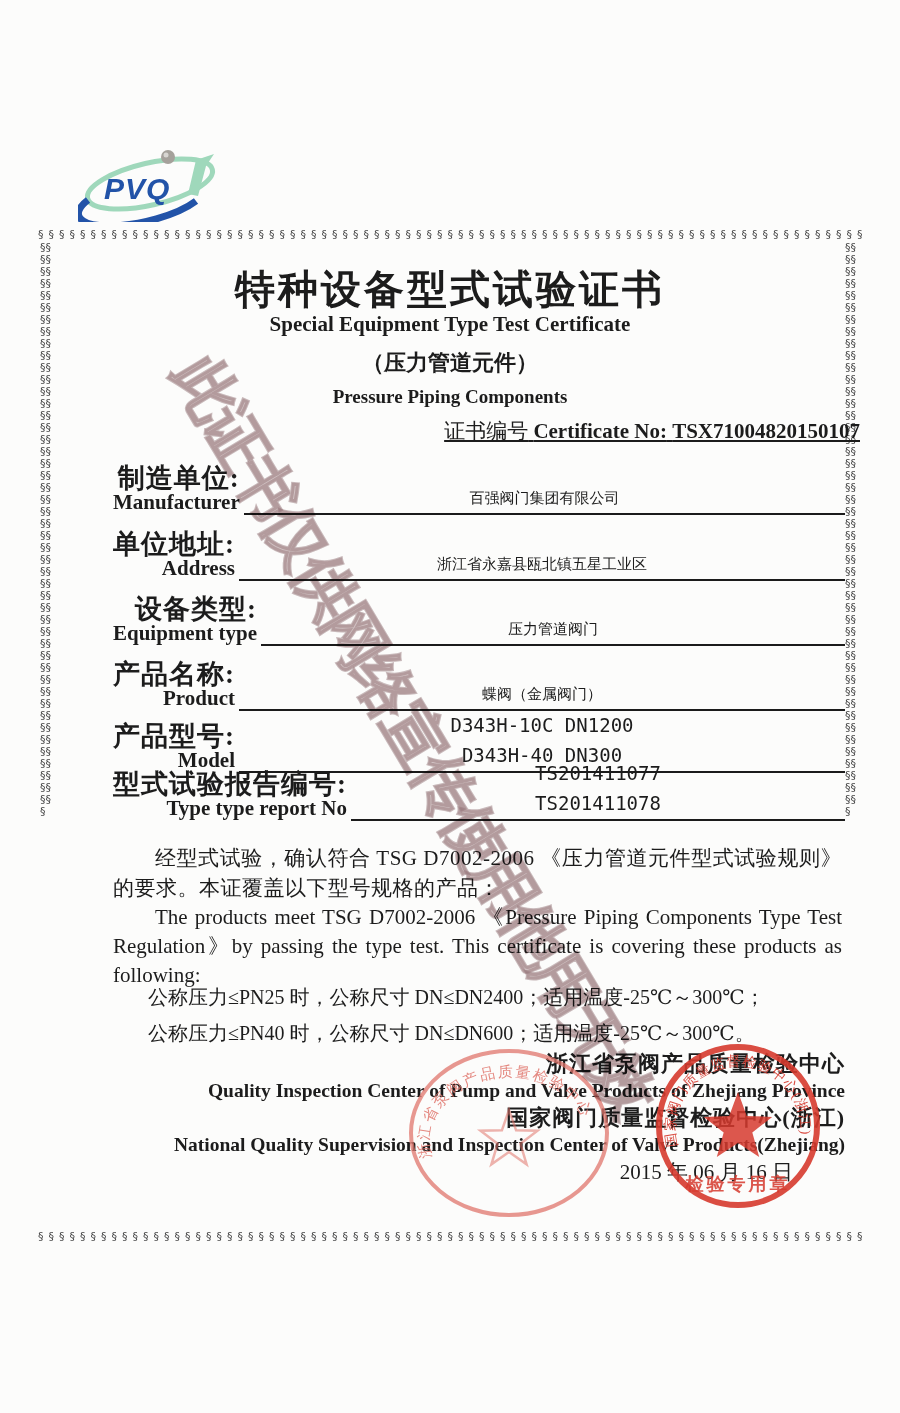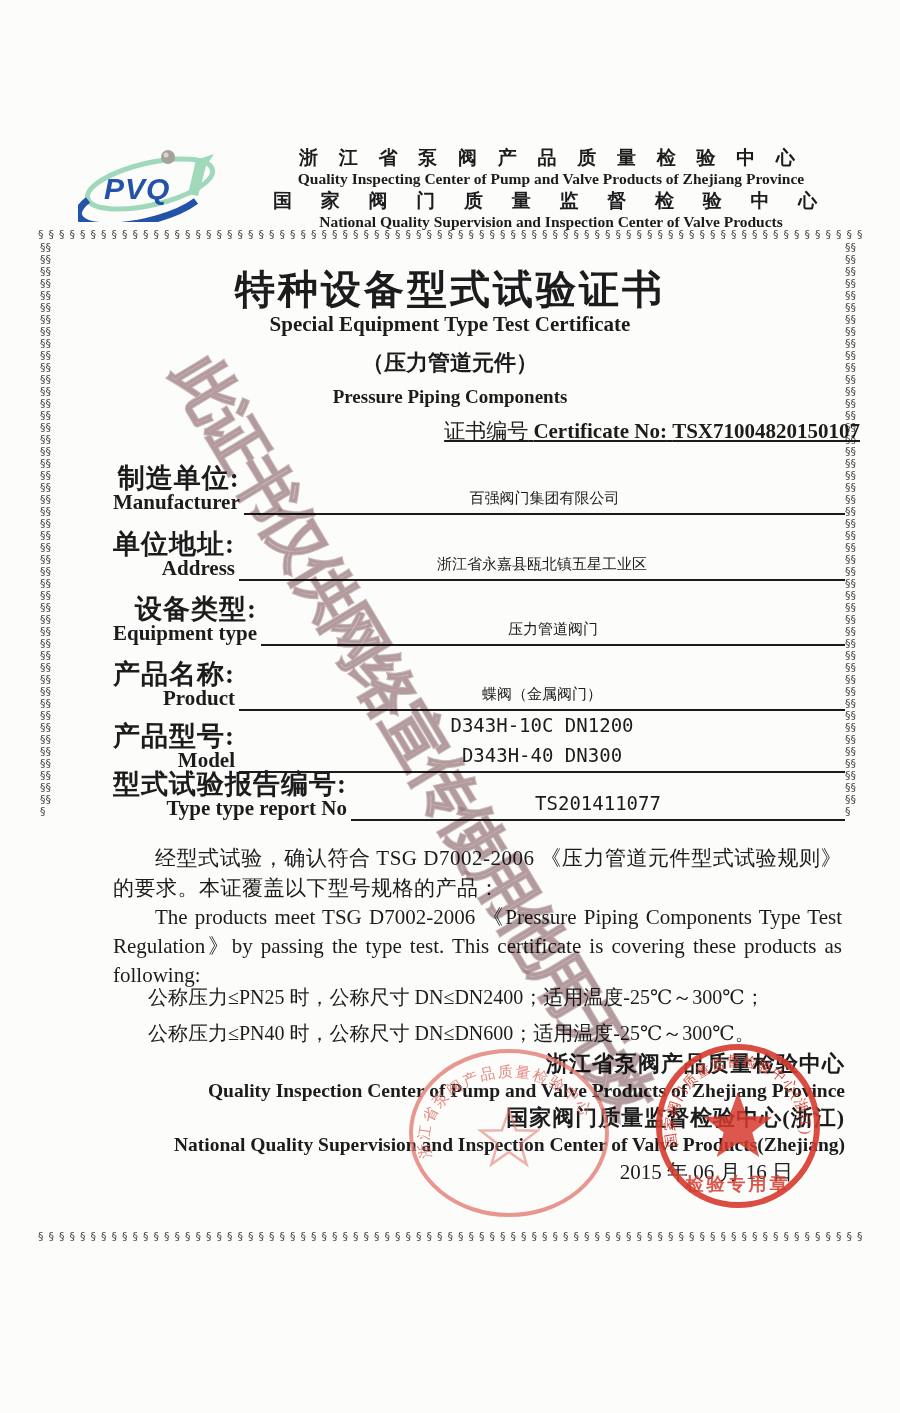--- a/index.html
+++ b/index.html
@@ -79,26 +79,20 @@
 
   <svg class="abs" style="left:78px; top:144px;" width="145" height="78" viewBox="0 0 145 78">
     <ellipse cx="72" cy="40" rx="64" ry="21" fill="none" stroke="#9fd8bb" stroke-width="5" transform="rotate(-13 72 40)"></ellipse>
     <path d="M 10 56 A 64 21 -13 0 0 118 57" fill="none" stroke="#2253a8" stroke-width="7"></path>
     <polygon points="118,16 136,10 128,22 120,52 110,50" fill="#9fd8bb"></polygon>
     <circle cx="90" cy="13" r="7" fill="#a5a19b"></circle>
     <circle cx="88" cy="11" r="2.5" fill="#d8d6d2"></circle>
     <text x="26" y="55" font-family="Liberation Sans, sans-serif" font-size="30" font-weight="bold" font-style="italic" fill="#2253a8" letter-spacing="1">PVQ</text>
   </svg>
 
-  <div class="abs hdr-text">
-    <div class="hdr-zh">浙 江 省 泵 阀 产 品 质 量 检 验 中 心</div>
-    <div class="hdr-en">Quality Inspecting Center of Pump and Valve Products of Zhejiang Province</div>
-    <div class="hdr-zh" style="letter-spacing:12px;">国 家 阀 门 质 量 监 督 检 验 中 心</div>
-    <div class="hdr-en">National Quality Supervision and Inspection Center of Valve Products</div>
-  </div>
 
   <div class="abs frame">
     <div class="b-row b-top">§§§§§§§§§§§§§§§§§§§§§§§§§§§§§§§§§§§§§§§§§§§§§§§§§§§§§§§§§§§§§§§§§§§§§§§§§§§§§§§§§§§§§§§§§§§§§§§</div>
     <div class="b-row b-bottom">§§§§§§§§§§§§§§§§§§§§§§§§§§§§§§§§§§§§§§§§§§§§§§§§§§§§§§§§§§§§§§§§§§§§§§§§§§§§§§§§§§§§§§§§§§§§§§§</div>
     <div class="b-col b-left">§§§§§§§§§§§§§§§§§§§§§§§§§§§§§§§§§§§§§§§§§§§§§§§§§§§§§§§§§§§§§§§§§§§§§§§§§§§§§§§§§§§§§§§§§§§§§§§</div>
     <div class="b-col b-right">§§§§§§§§§§§§§§§§§§§§§§§§§§§§§§§§§§§§§§§§§§§§§§§§§§§§§§§§§§§§§§§§§§§§§§§§§§§§§§§§§§§§§§§§§§§§§§§</div>
   </div>
 
   <div class="abs t-zh">特种设备型式试验证书</div>
   <div class="abs t-en">Special Equipment Type Test Certificate</div>
@@ -162,20 +156,21 @@
     </div>
   </div>
 
   <div class="abs frow" style="top:758px; height:63px;">
     <div class="flabel">
       <div class="lz">型式试验报告编号:</div>
       <div class="le">Type type report No</div>
     </div>
     <div class="fline">
       <div class="fmono">TS201411077</div>
+      <div class="fmono">TS201411078</div>
     </div>
   </div>
 
   <div class="abs para p-zh">经型式试验，确认符合 TSG D7002-2006 《压力管道元件型式试验规则》的要求。本证覆盖以下型号规格的产品：</div>
   <div class="abs para p-en">The products meet TSG D7002-2006 《Pressure Piping Components Type Test Regulation》by passing the type test. This certificate is covering these products as following:</div>
   <div class="abs spec spec1">公称压力≤PN25 时，公称尺寸 DN≤DN2400；适用温度-25℃～300℃；</div>
   <div class="abs spec spec2">公称压力≤PN40 时，公称尺寸 DN≤DN600；适用温度-25℃～300℃。</div>
 
   <div class="abs foot">
     <div class="f-zh">浙江省泵阀产品质量检验中心</div>

